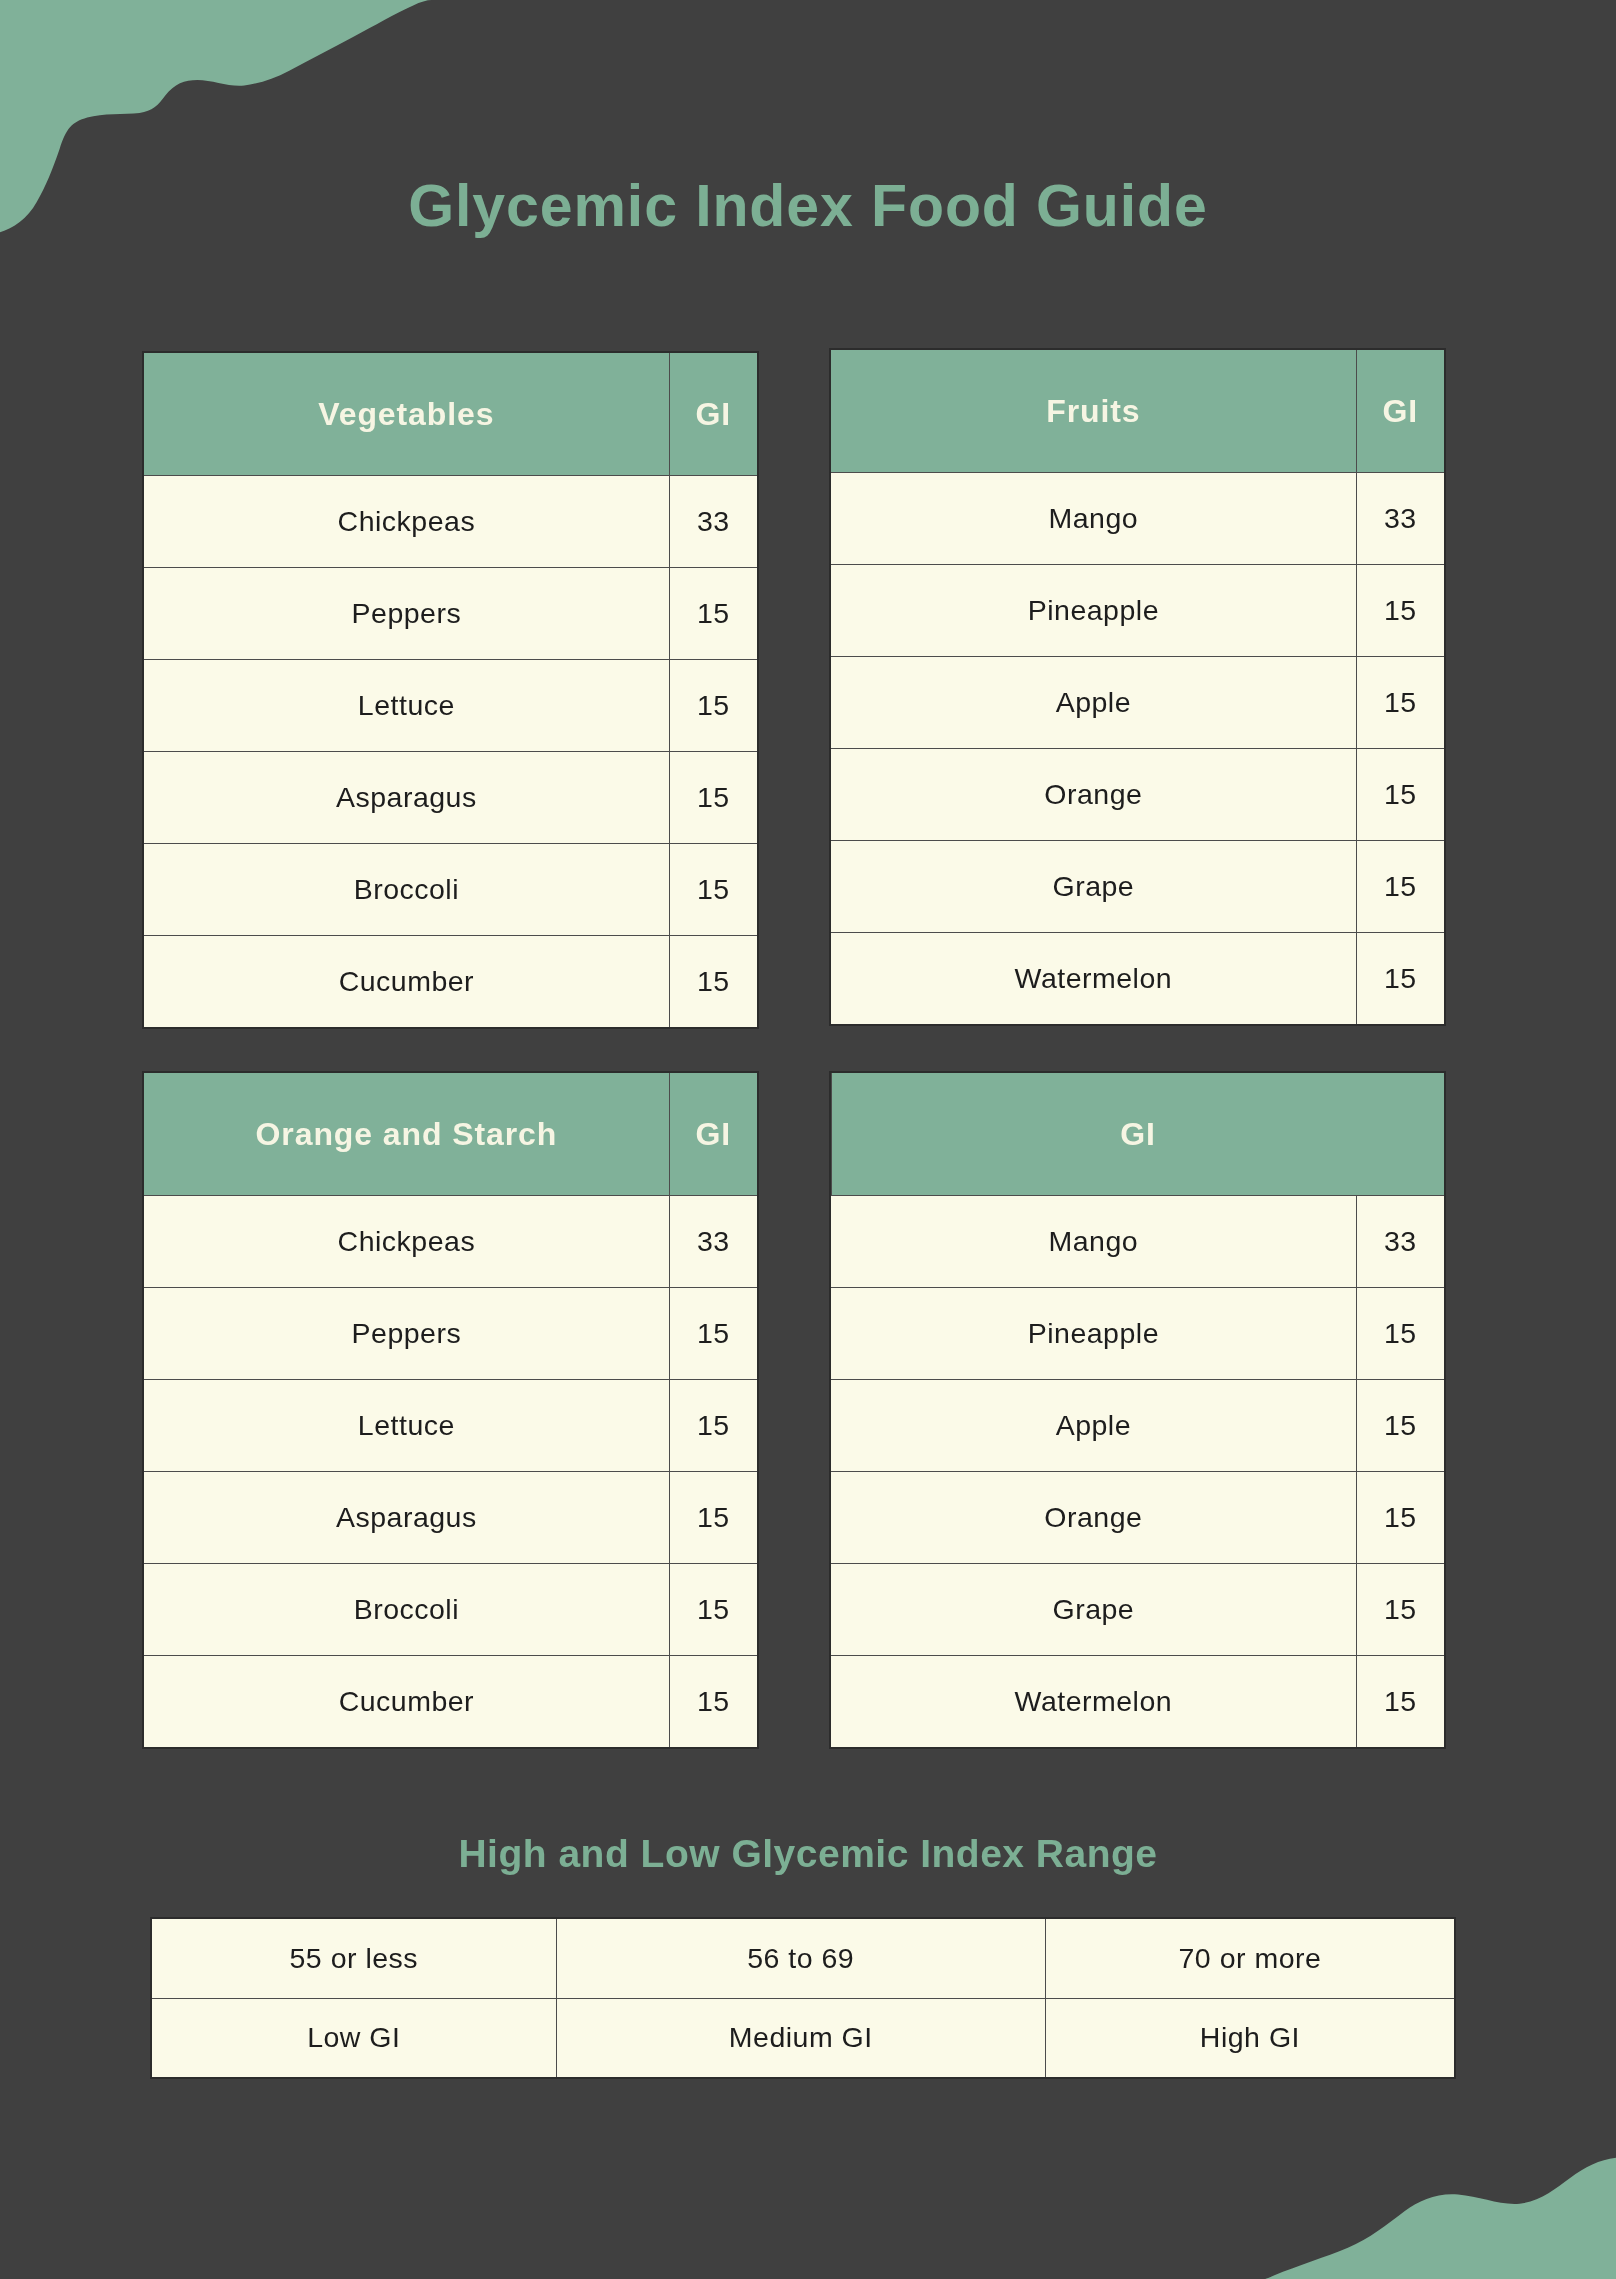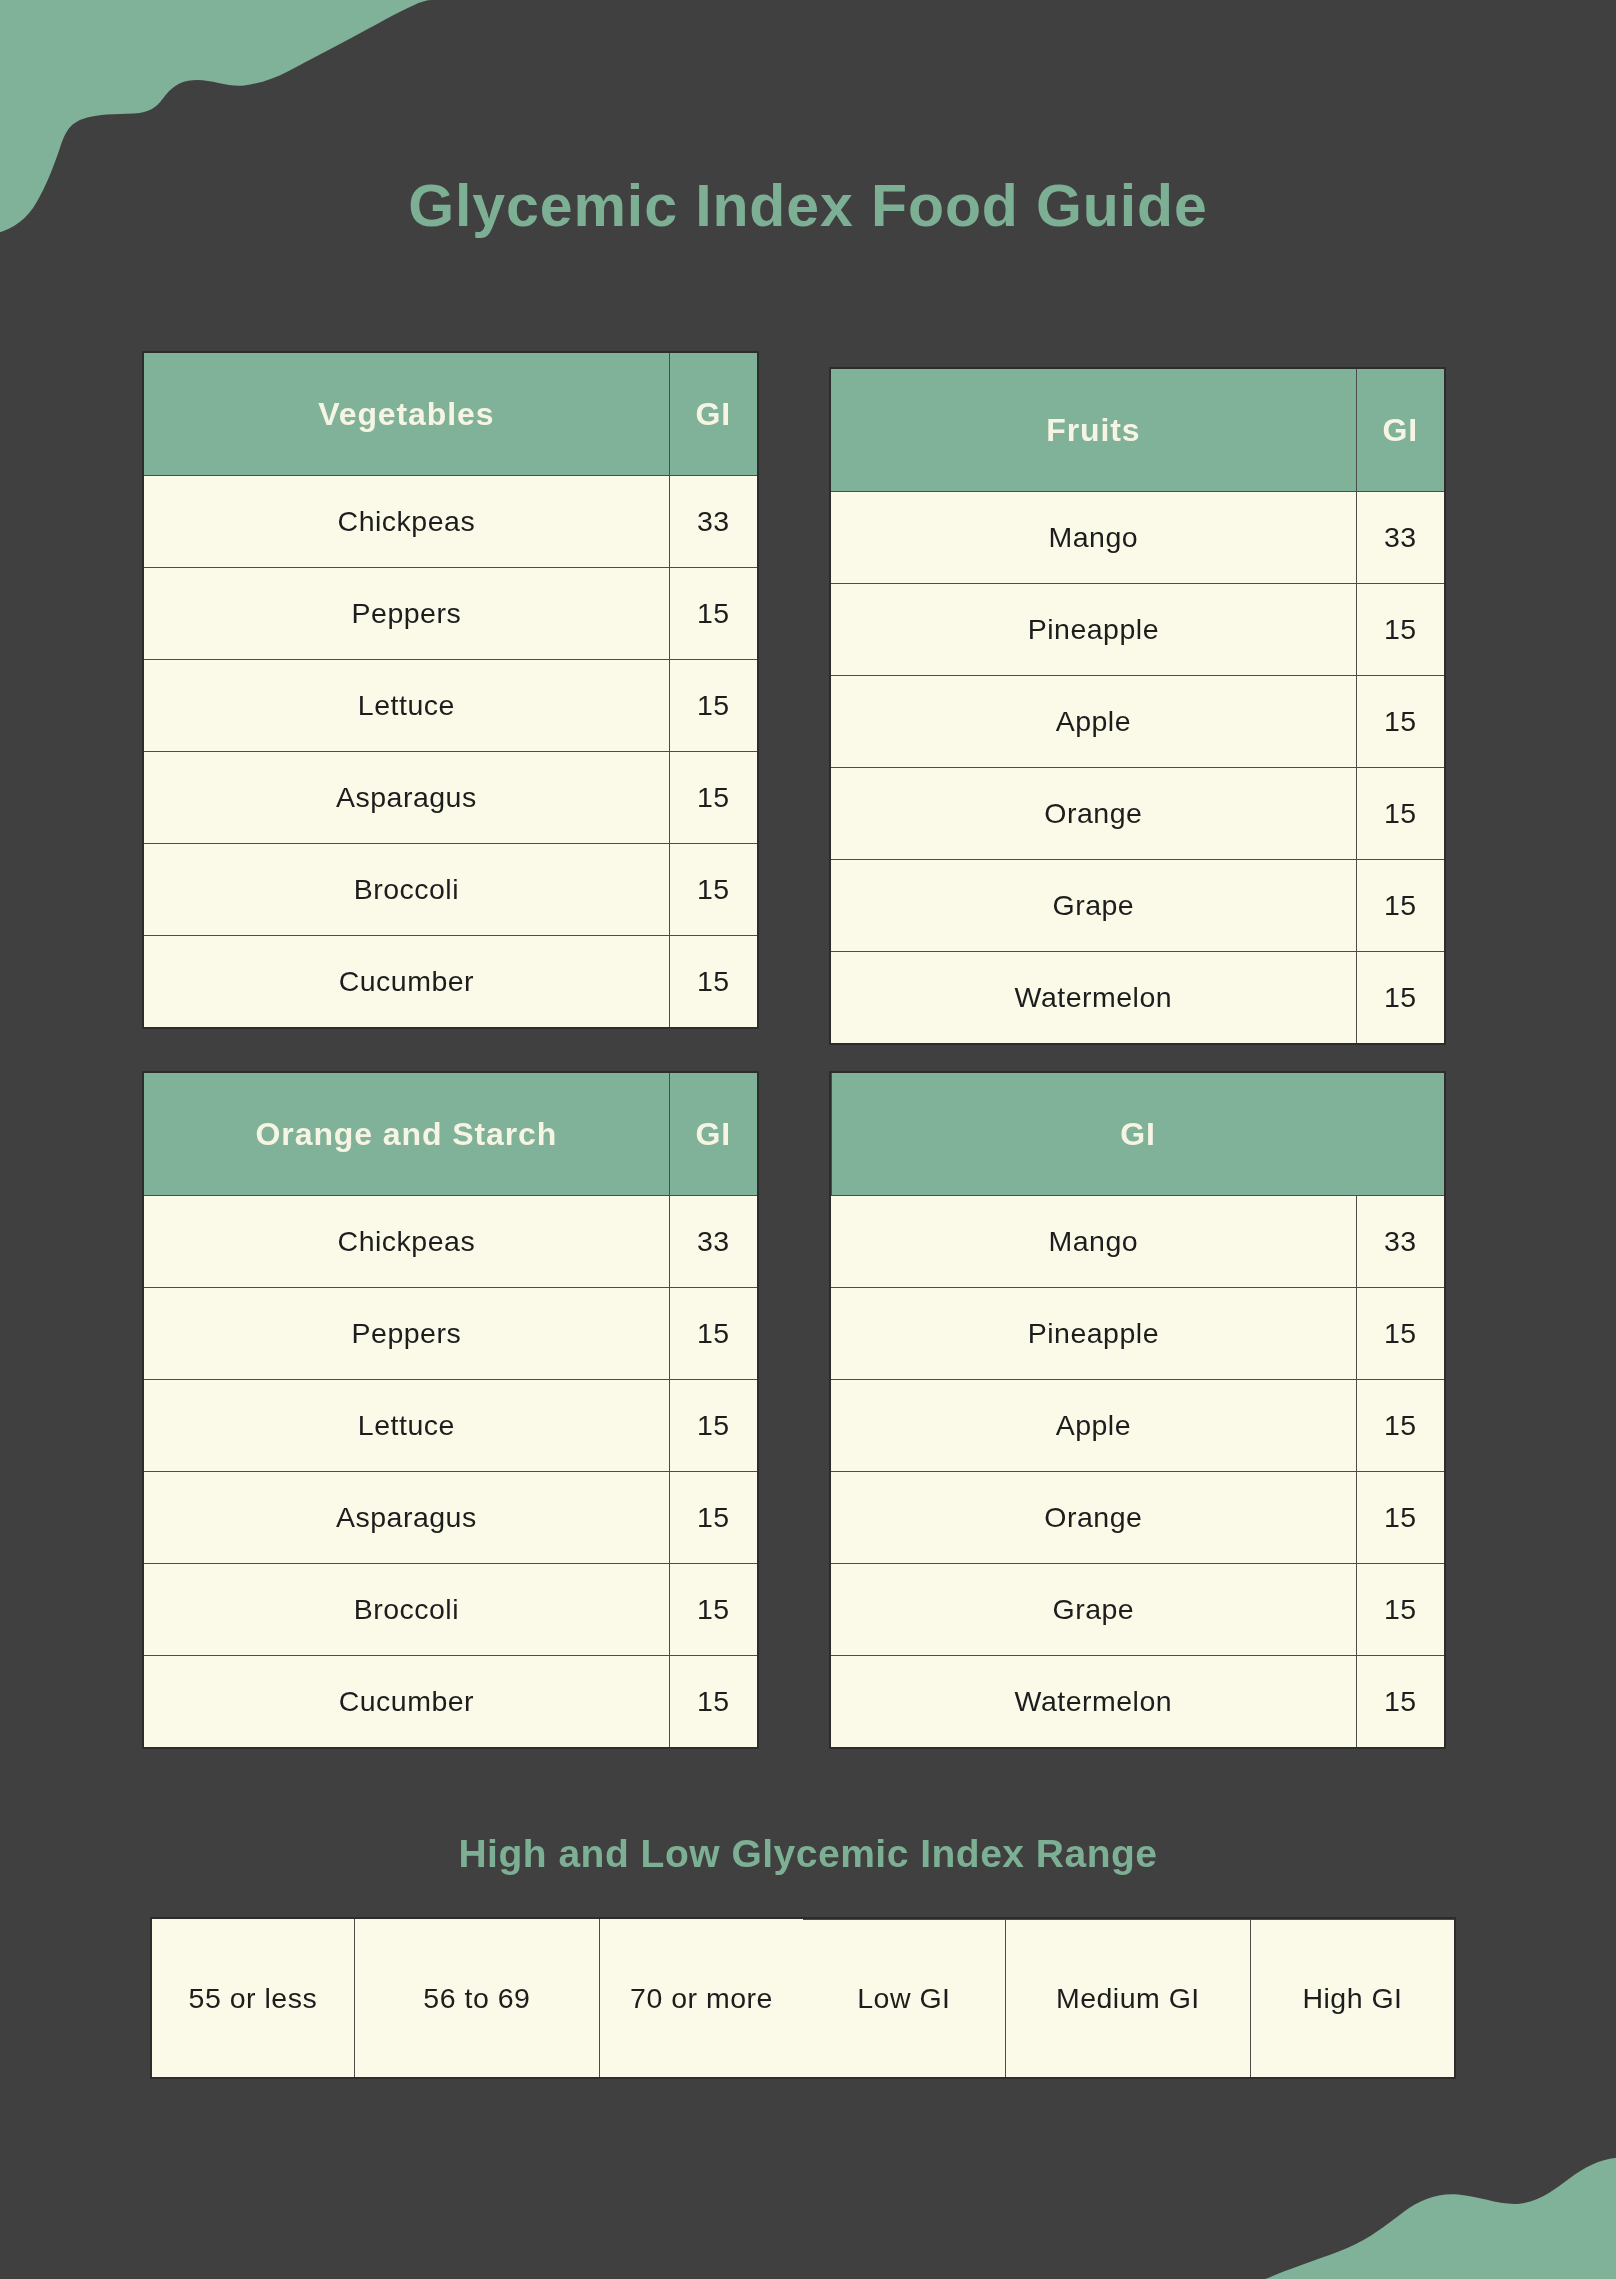--- a/index.html
+++ b/index.html
@@ -12,40 +12,40 @@
   .page-title{
     position:absolute;left:0;right:0;top:167px;height:77px;z-index:1;
     display:flex;align-items:center;justify-content:center;
     font-size:59px;font-weight:bold;letter-spacing:0.9px;color:#7CAF94;
   }
   .gi-table{
     position:absolute;width:617px;height:678px;box-sizing:border-box;z-index:1;
     border:2.8px solid #2c2c2c;display:flex;flex-direction:column;background:#FBFAE8;
   }
   .pos-t1{left:142px;top:351px}
-  .pos-t2{left:829px;top:367px}
+  .pos-t2{left:829px;top:348px}
   .pos-t3{left:142px;top:1071px}
   .pos-t4{left:829px;top:1071px}
   .t-header{
     flex:0 0 122px;display:flex;background:#80B199;color:#F6F5E3;
     font-weight:bold;font-size:32px;letter-spacing:0.9px;
   }
   .t-cat{width:85.6%;display:flex;align-items:center;justify-content:center;}
   .t-gih{flex:1;border-left:1.8px solid #4c4c4c;display:flex;align-items:center;justify-content:center;}
   .t-row{flex:1;display:flex;border-top:1.8px solid #4c4c4c;font-size:28.5px;letter-spacing:0.5px;}
   .t-food{width:85.6%;display:flex;align-items:center;justify-content:center;}
   .t-gi{flex:1;border-left:1.8px solid #4c4c4c;display:flex;align-items:center;justify-content:center;}
   .section-subtitle{
     position:absolute;left:0;right:0;top:1826px;height:55px;z-index:1;
     display:flex;align-items:center;justify-content:center;
     font-size:39px;font-weight:bold;letter-spacing:0.5px;color:#7CAF94;text-align:center;
   }
   .range-table{
     position:absolute;left:150px;top:1917px;width:1306px;height:162px;z-index:1;
-    box-sizing:border-box;border:2.8px solid #2c2c2c;display:flex;flex-direction:row;
+    box-sizing:border-box;border:2.8px solid #2c2c2c;display:flex;flex-direction:column;
     font-size:28.5px;letter-spacing:0.5px;background:#FBFAE8;
   }
   .r-row{flex:1;display:flex;}
   .r-row + .r-row{border-top:1.8px solid #4c4c4c;}
   .r-cell{display:flex;align-items:center;justify-content:center;}
   .r-c1{flex:0 0 31%;}
   .r-c2{flex:0 0 37.5%;border-left:1.8px solid #4c4c4c;}
   .r-c3{flex:1;border-left:1.8px solid #4c4c4c;}
 </style>
 </head>

